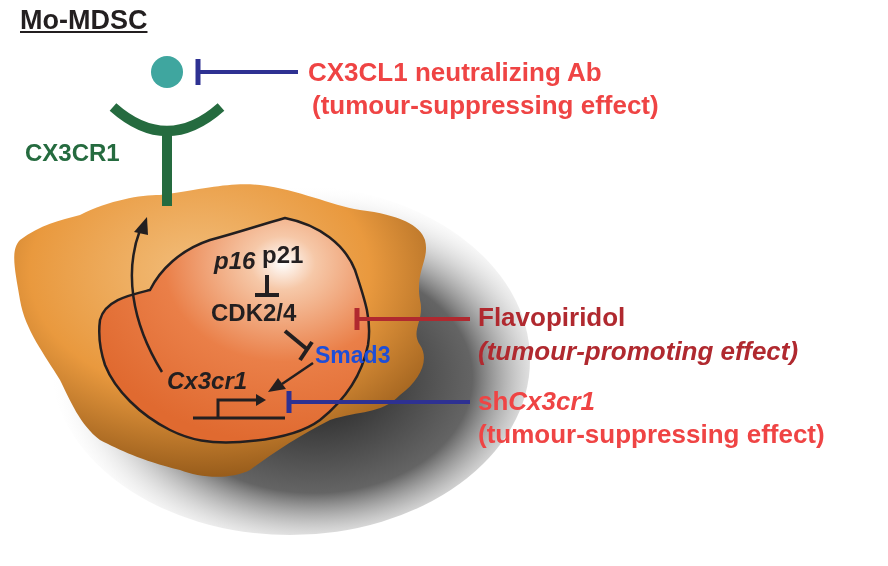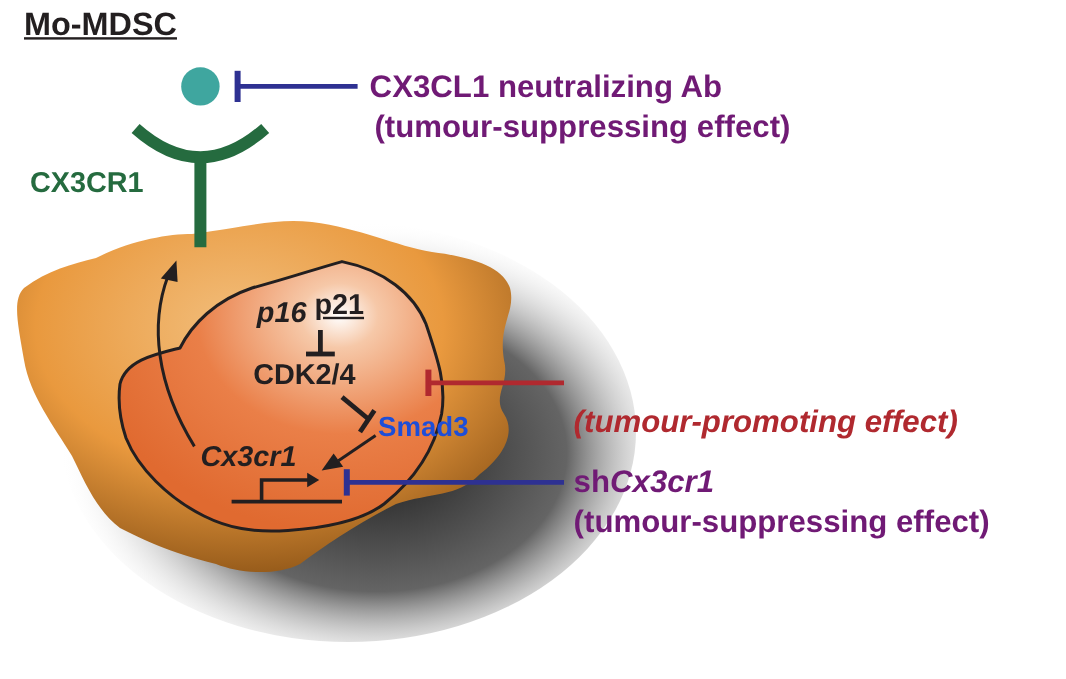--- a/index.html
+++ b/index.html
@@ -1,21 +1,21 @@
 <!DOCTYPE html>
 <html><head>
 <meta charset="utf-8">
 <style>
   html,body{margin:0;padding:0;background:#fff;}
   #stage{position:relative;width:888px;height:566px;overflow:hidden;background:#fff;font-family:"Liberation Sans",sans-serif;}
   svg{position:absolute;left:0;top:0;}
   .lbl{position:absolute;font-weight:bold;white-space:nowrap;line-height:1.1;}
   .title{left:20px;top:6px;font-size:27px;color:#231f20;text-decoration:underline;}
   .cx3cr1{left:25px;top:140px;font-size:24px;color:#256b3f;}
-  .blue{color:#701a75;font-size:26px;}
+  .blue{color:#ef4444;font-size:26px;}
   .red{color:#b0292f;font-size:26px;}
   .in{color:#231f20;font-size:24px;}
   .white{color:#1d4ed8;font-size:23px;}
   i{font-style:italic;}
 </style>
 </head>
 <body>
 
 <div id="stage">
 <svg width="888" height="566" viewBox="0 0 888 566">
@@ -72,25 +72,26 @@
   <line x1="357" y1="319" x2="470" y2="319" stroke="#b0292f" stroke-width="4"></line>
 
   <line x1="289" y1="391" x2="289" y2="413" stroke="#2e3192" stroke-width="5"></line>
   <line x1="289" y1="402" x2="470" y2="402" stroke="#2e3192" stroke-width="4"></line>
 </svg>
 
 <div class="lbl title">Mo-MDSC</div>
 <div class="lbl cx3cr1">CX3CR1</div>
 
 <div class="lbl in" style="left:214px;top:248px;font-style:italic;">p16</div>
-<div class="lbl in" style="left:262px;top:242px;text-decoration:underline;">p21</div>
+<div class="lbl in" style="left:262px;top:242px;">p21</div>
 <div class="lbl in" style="left:211px;top:300px;">CDK2/4</div>
 <div class="lbl white" style="left:315px;top:343px;">Smad3</div>
 <div class="lbl in" style="left:167px;top:368px;font-style:italic;">Cx3cr1</div>
 
 <div class="lbl blue" style="left:308px;top:58px;">CX3CL1 neutralizing Ab</div>
 <div class="lbl blue" style="left:312px;top:91px;">(tumour-suppressing effect)</div>
 
+<div class="lbl red" style="left:478px;top:303px;">Flavopiridol</div>
 <div class="lbl red" style="left:478px;top:337px;font-style:italic;">(tumour-promoting effect)</div>
 
 <div class="lbl blue" style="left:478px;top:387px;"><span>sh</span><i>Cx3cr1</i></div>
 <div class="lbl blue" style="left:478px;top:420px;">(tumour-suppressing effect)</div>
 </div>
 
 </body></html>

